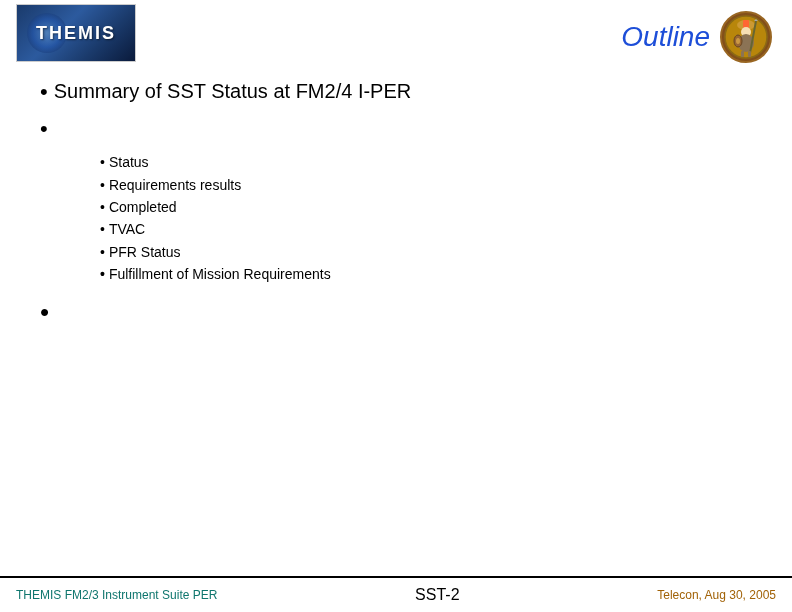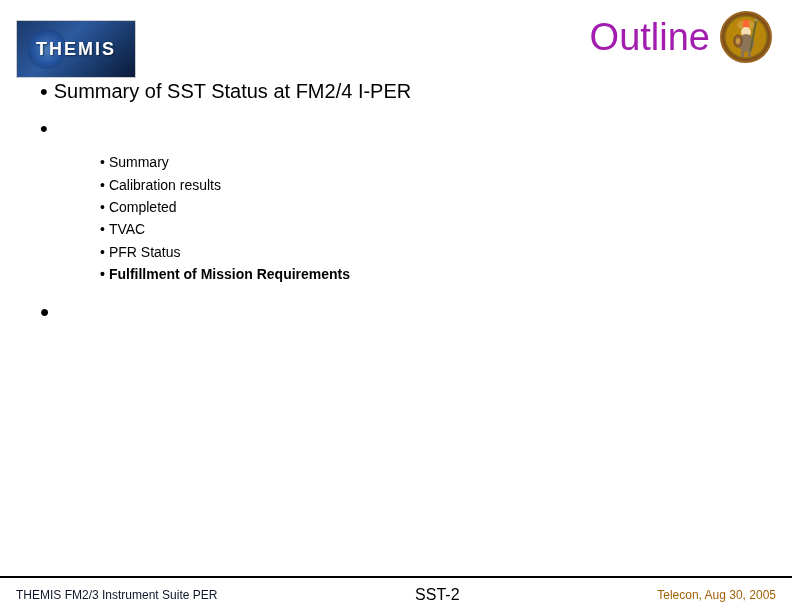--- a/index.html
+++ b/index.html
@@ -31,21 +31,21 @@
       display: flex;
       align-items: center;
       justify-content: flex-end;
       padding: 8px 16px 4px 16px;
       min-height: 70px;
     }
 
     .header-left {
       position: absolute;
       left: 16px;
-      top: 20px;
+      top: 4px;
     }
 
     .themis-logo {
       width: 120px;
       height: 58px;
       position: relative;
       overflow: hidden;
       border: 1px solid #cccccc;
     }
 
@@ -79,22 +79,23 @@
     }
 
     .outline-title-area {
       display: flex;
       align-items: center;
       gap: 10px;
       margin-right: 4px;
     }
 
     .outline-title {
-      font-size: 38px;
-      color: #a21caf;
+      font-size: 28px;
+      color: #1d4ed8;
+      font-style: italic;
     }
 
     .athena-logo {
       width: 52px;
       height: 52px;
       border-radius: 50%;
       background: radial-gradient(circle, #cc9933 0%, #996622 40%, #663311 100%);
       display: flex;
       align-items: center;
       justify-content: center;
@@ -169,21 +170,21 @@
       border-top: 2px solid #000000;
       display: flex;
       justify-content: space-between;
       align-items: center;
       padding: 6px 16px;
       min-height: 36px;
     }
 
     .footer-left {
       font-size: 12px;
-      color: #0f172a;
+      color: #0f766e;
     }
 
     .footer-center {
       font-size: 16px;
       color: #000000;
     }
 
     .footer-right {
       font-size: 12px;
       color: #a16207;
@@ -240,41 +241,41 @@
       <span class="bullet-text">Summary of SST Status at FM2/4 I-PER</span>
     </div>
 
     <div class="bullet-main">
       <span class="bullet-dot">•</span>
     </div>
 
     <div class="sub-bullets">
       <div class="sub-bullet">
         <span class="sub-dot">•</span>
-        <span>Summary</span>
-      </div>
-      <div class="sub-bullet">
-        <span class="sub-dot">•</span>
-        <span>Calibration results</span>
+        <span>Status</span>
+      </div>
+      <div class="sub-bullet">
+        <span class="sub-dot">•</span>
+        <span>Requirements results</span>
       </div>
       <div class="sub-bullet">
         <span class="sub-dot">•</span>
         <span>Completed</span>
       </div>
       <div class="sub-bullet">
         <span class="sub-dot">•</span>
         <span>TVAC</span>
       </div>
       <div class="sub-bullet">
         <span class="sub-dot">•</span>
         <span>PFR Status</span>
       </div>
       <div class="sub-bullet bold-text">
         <span class="sub-dot" style="font-weight: bold;">•</span>
-        <span style="font-weight: bold;">Fulfillment of Mission Requirements</span>
+        <span style="font-weight: normal;">Fulfillment of Mission Requirements</span>
       </div>
     </div>
 
     <div class="bullet-large">
       <span class="bullet-dot">•</span>
     </div>
 
   </div>
 
   <div class="footer">

